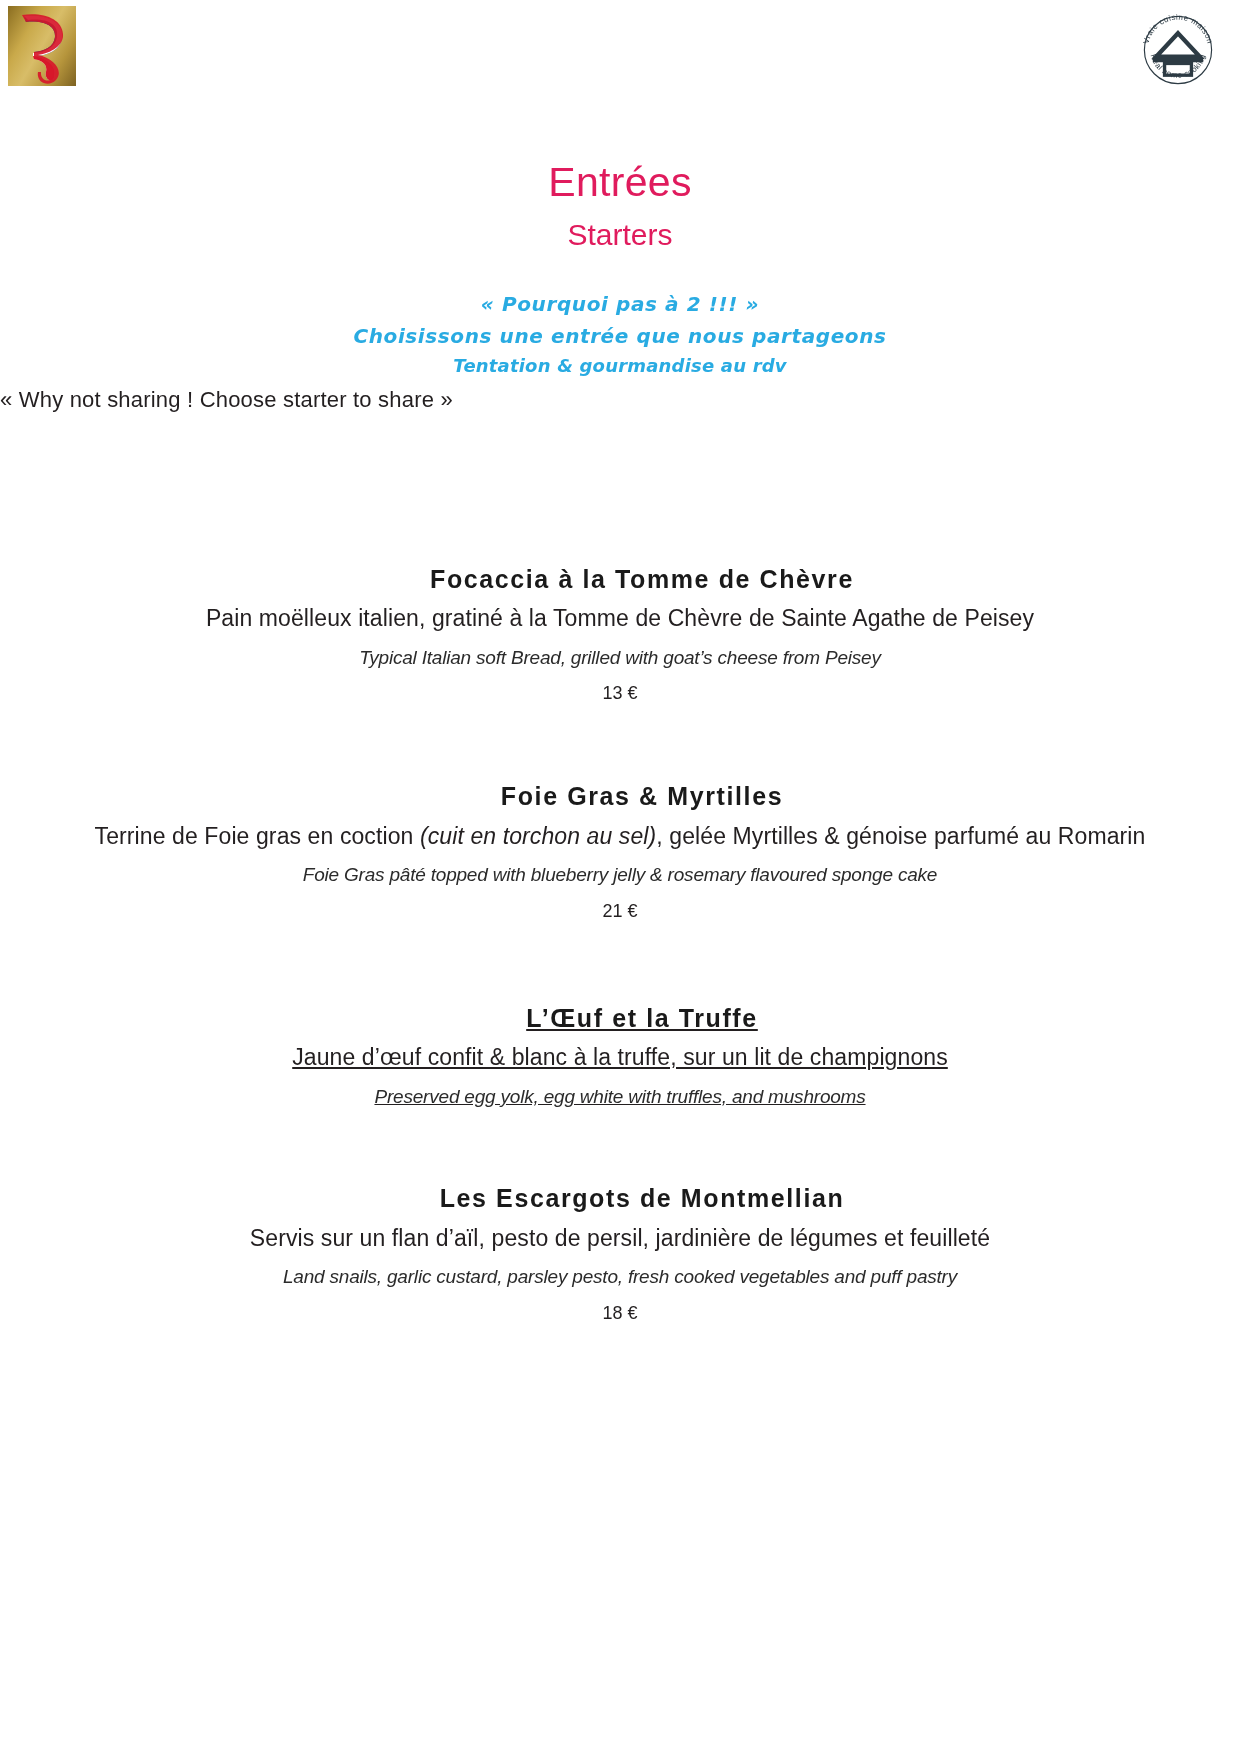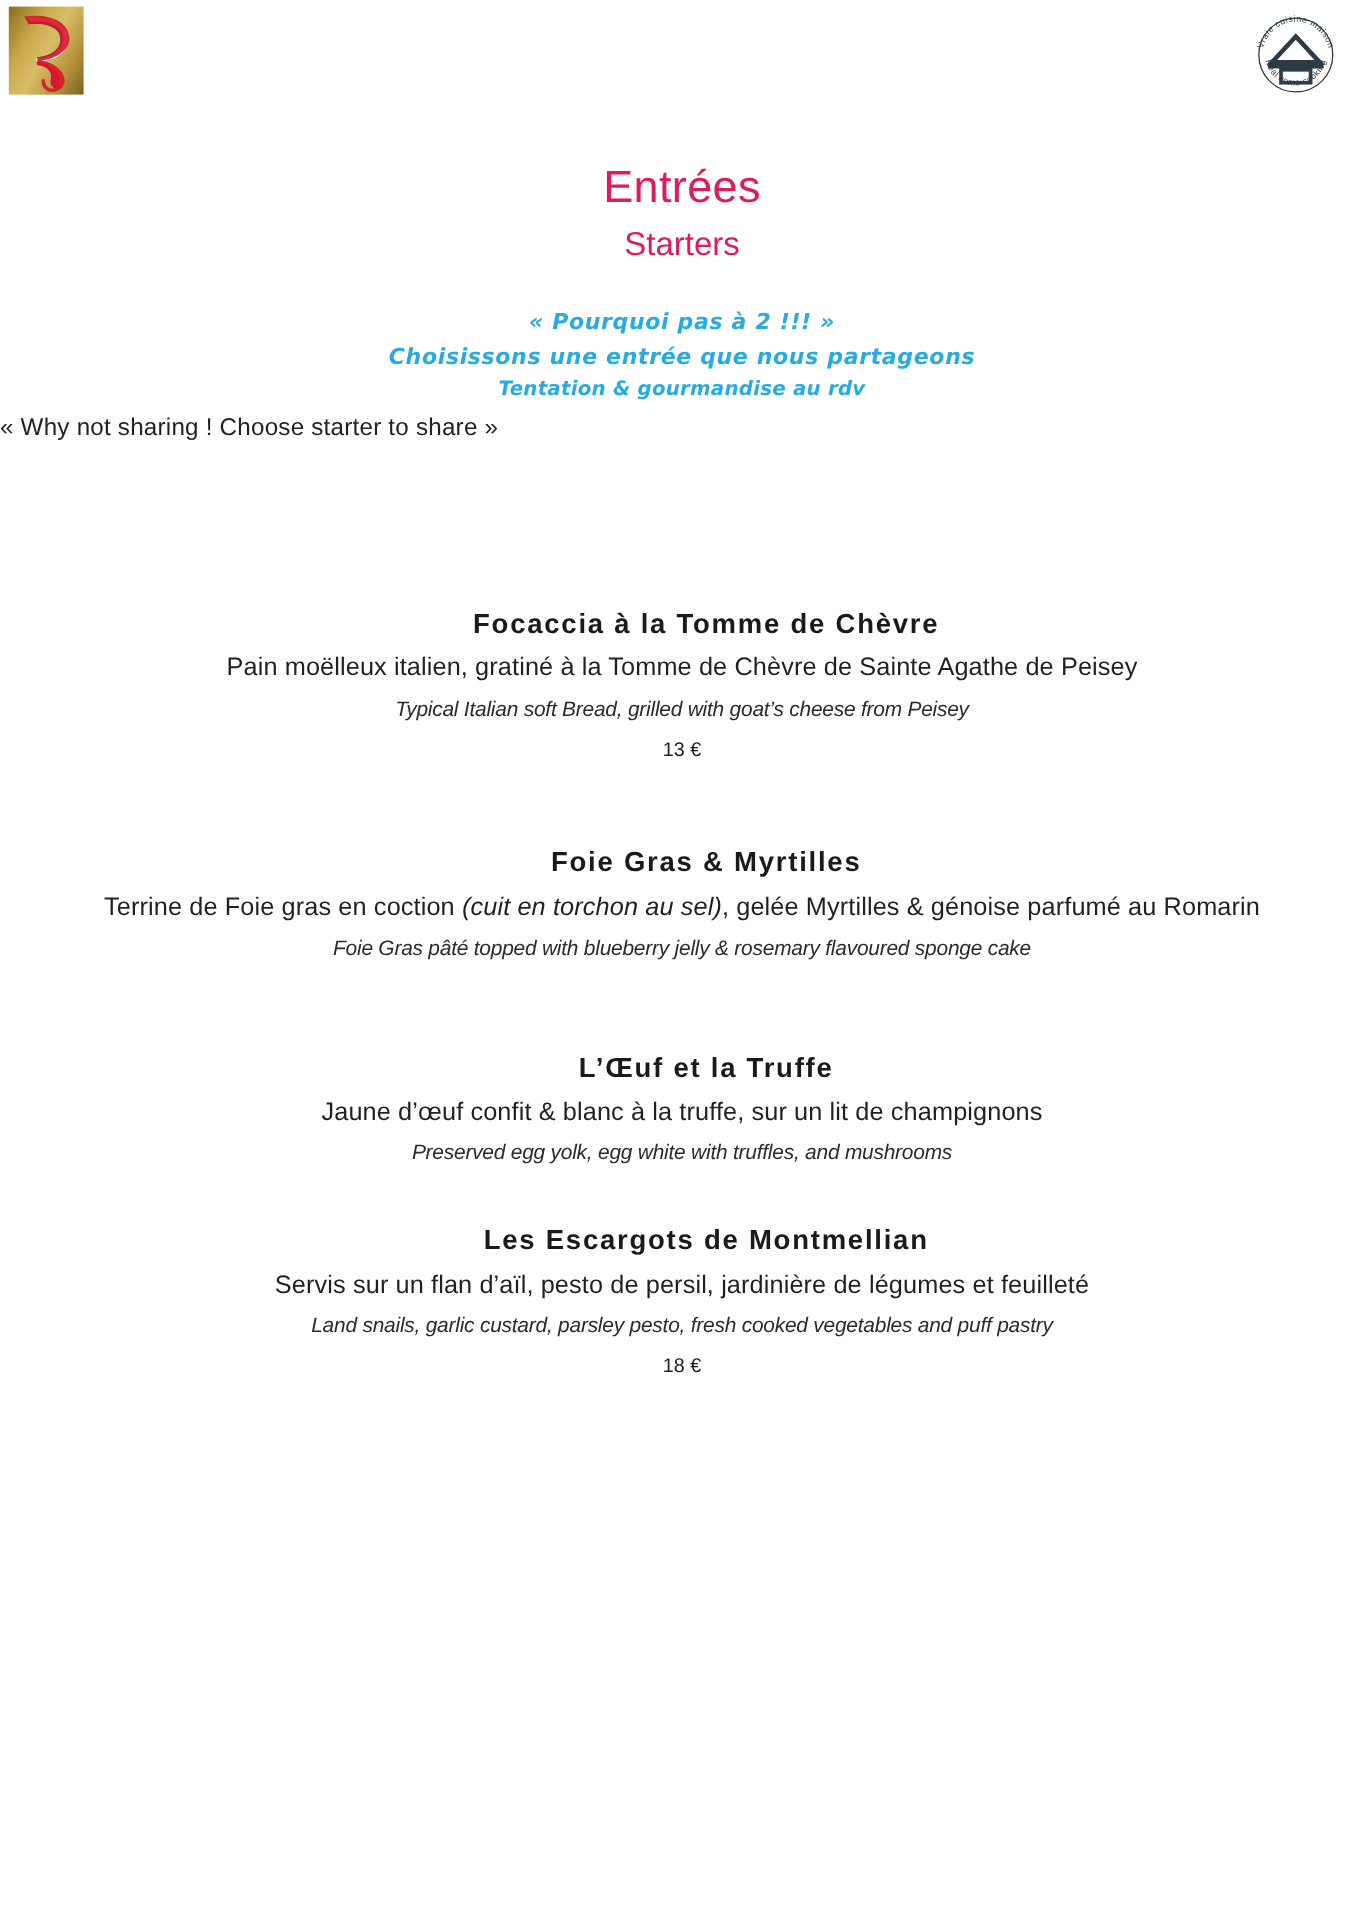--- a/index.html
+++ b/index.html
@@ -33,21 +33,21 @@
     top: 8px;
     width: 84px;
     height: 84px;
   }
   .logo-right svg { display: block; }
 
   
   .page {
     position: absolute;
     left: 0;
-    top: 0;
+    top: 12px;
     width: 1240px;
   }
 
   .title-fr {
     text-align: center;
     font-size: 41px;
     line-height: 1.08;
     letter-spacing: 0.3px;
     color: #E01B5D;
     font-weight: 400;
@@ -134,21 +134,21 @@
   .dish-price {
     font-size: 18px;
     color: #231f20;
     margin-top: 10px;
     line-height: 1.4;
   }
 
   
   .dish-1 { margin-bottom: 74px; }
   .dish-2 { margin-bottom: 78px; }
-  .dish-3 { margin-bottom: 48px; }
+  .dish-3 { margin-bottom: 72px; text-decoration: underline; }
 </style>
 </head>
 <body>
 
 <div class="logo-left">
   <svg width="68" height="80" viewBox="0 0 68 80">
     <g transform="translate(6,6)">
       <path d="M10 4 C34 2 50 10 48 26 C46 40 30 44 20 44 L20 40 C30 39 40 35 41 25 C42 13 28 8 12 10 Z" fill="#1b3a73"></path>
       <path d="M14 8 C33 6 45 12 43 25 C41 37 28 41 19 41 L19 44 C34 46 44 55 40 66
                C37 72 30 66 32 60 C34 53 28 48 20 47 L20 44 C30 44 46 40 48 26
@@ -201,20 +201,21 @@
       <div class="dish-name">Focaccia à la Tomme de Chèvre</div>
       <div class="dish-desc-fr">Pain moëlleux italien, gratiné à la Tomme de Chèvre de Sainte Agathe de Peisey</div>
       <div class="dish-desc-en">Typical Italian soft Bread, grilled with goat’s cheese from Peisey</div>
       <div class="dish-price">13 €</div>
     </div>
 
     <div class="dish dish-2">
       <div class="dish-name">Foie Gras &amp; Myrtilles</div>
       <div class="dish-desc-fr"><span>Terrine de Foie gras en coction </span><span class="paren">(cuit en torchon au sel)</span><span>, gelée Myrtilles &amp; génoise parfumé au Romarin</span></div>
       <div class="dish-desc-en">Foie Gras pâté topped with blueberry jelly &amp; rosemary flavoured sponge cake</div>
+      <div class="dish-price">21 €</div>
     </div>
 
     <div class="dish dish-3">
       <div class="dish-name">L’Œuf et la Truffe</div>
       <div class="dish-desc-fr">Jaune d’œuf confit &amp; blanc à la truffe, sur un lit de champignons</div>
       <div class="dish-desc-en">Preserved egg yolk, egg white with truffles, and mushrooms</div>
     </div>
 
     <div class="dish dish-4">
       <div class="dish-name">Les Escargots de Montmellian</div>

